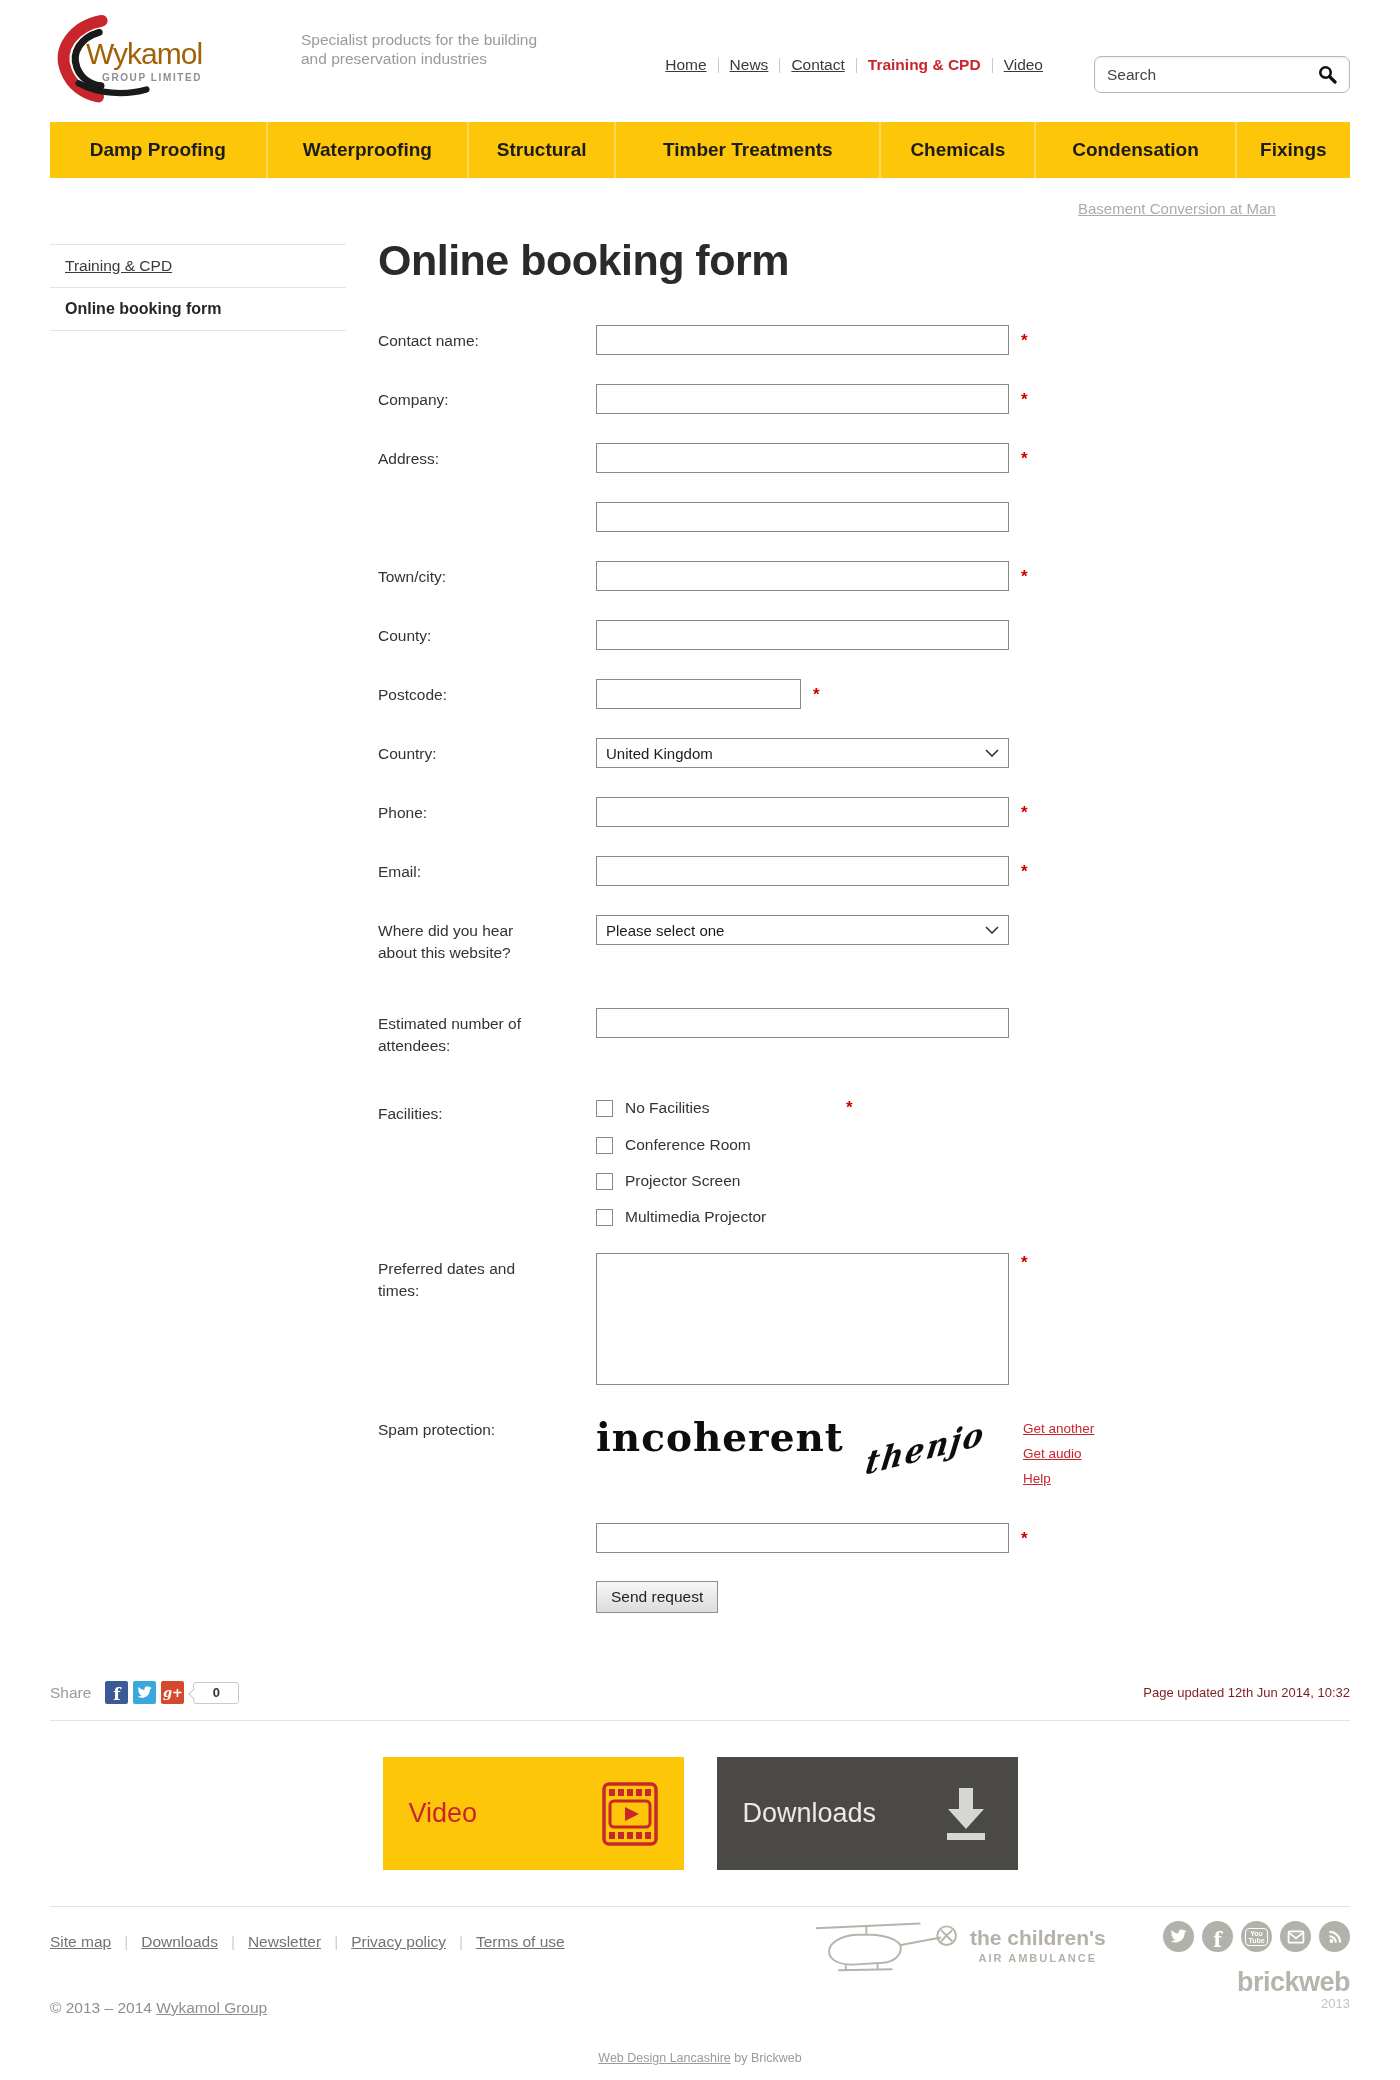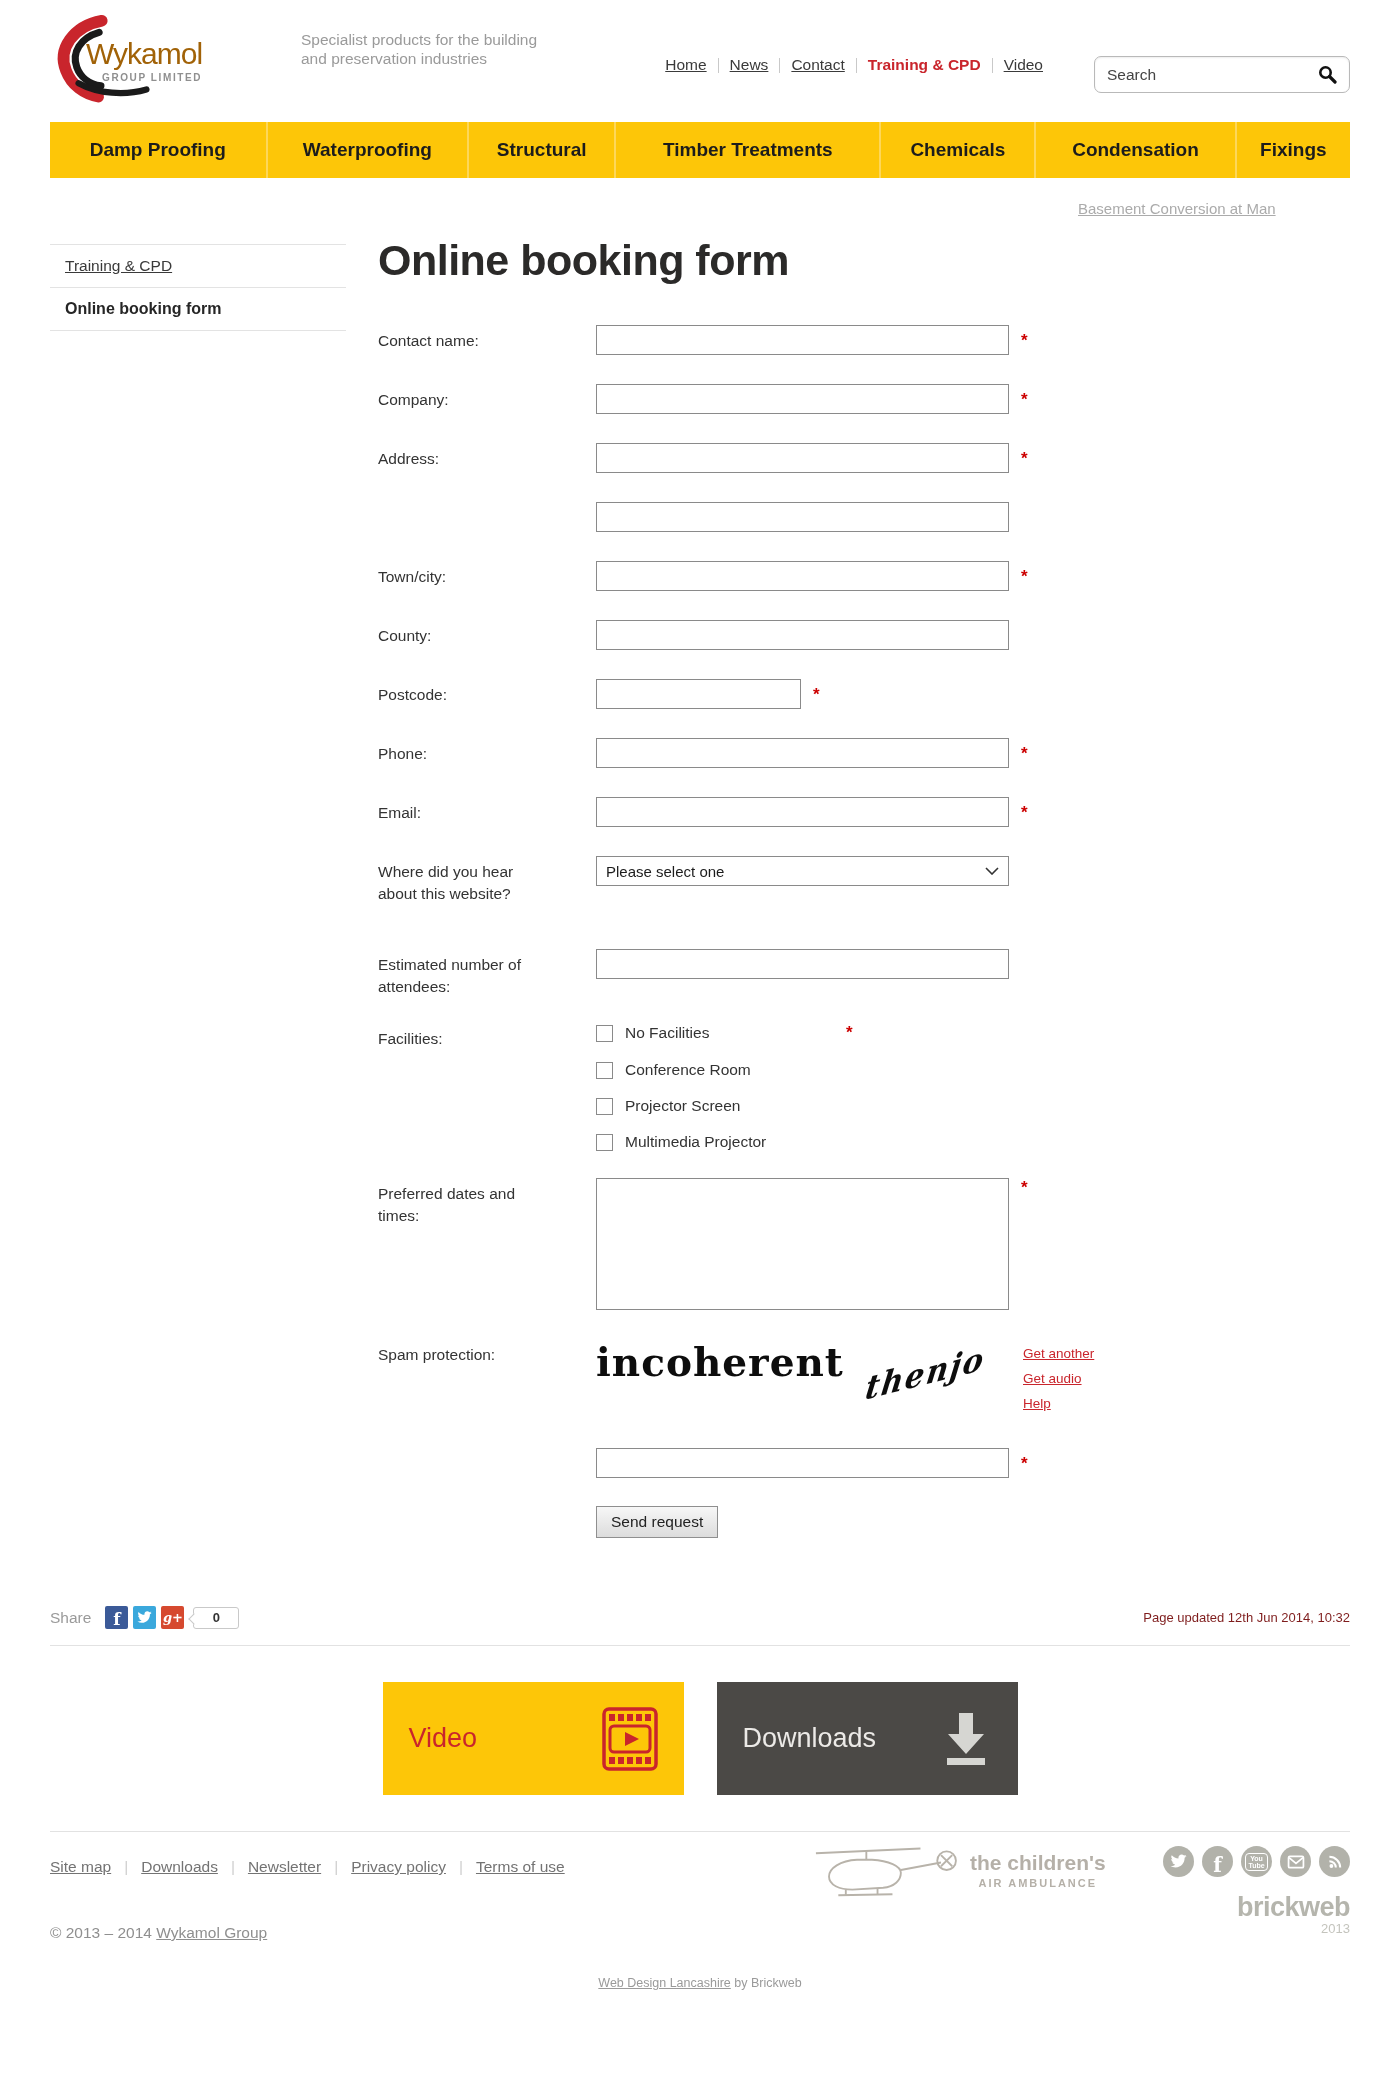--- a/index.html
+++ b/index.html
@@ -56,21 +56,21 @@
   .form-row { display:flex; align-items:flex-start; margin-bottom:29px; }
   .form-label { width:218px; padding-right:58px; font-size:15.5px; color:#333; padding-top:5px; line-height:22px; flex:none; }
   .form-field { width:413px; flex:none; }
   input.text { width:100%; height:30px; border:1px solid #8a8a8a; background:#fff; font-size:15px; padding:0 6px; outline:none; }
   input.text.short { width:205px; }
   .req { color:#cc0000; font-weight:bold; font-size:17px; margin-left:12px; padding-top:6px; }
   .selectbox { width:100%; height:30px; border:1px solid #8a8a8a; display:flex; align-items:center;
     padding:0 9px; font-size:15px; color:#1c1c1c; background:#fff; cursor:pointer; }
   .selectbox .chev { margin-left:auto; display:flex; }
   .row-gap-lg { margin-bottom:44px; }
-  .row-gap-md { margin-bottom:25px; }
+  .row-gap-md { margin-bottom:41px; }
   .checkbox-row { display:flex; align-items:center; margin-bottom:18px; }
   .checkbox { width:17px; height:17px; border:1px solid #8a8a8a; background:#fff; margin-right:12px; flex:none; cursor:pointer; }
   .checkbox-label { font-size:15.5px; color:#333; }
   .fac-first { width:250px; display:flex; align-items:center; }
   .facilities-block { margin-bottom:27px; }
   textarea.box { width:413px; height:132px; border:1px solid #8a8a8a; resize:none; outline:none; font-size:15px; padding:4px 6px; font-family:"Liberation Sans",sans-serif; }
   .row-textarea { margin-bottom:25px; }
 
   .captcha-visual { width:413px; display:flex; align-items:flex-start; }
   .captcha-w1 { font-family:"DejaVu Serif", serif; font-weight:bold; font-size:39px; color:#0d0d0d; letter-spacing:1px; }
@@ -229,20 +229,33 @@
           <div class="form-label">County:</div>
           <div class="form-field"><input class="text" type="text" style=""></div>
         </div>
 
         <div class="form-row">
           <div class="form-label">Postcode:</div>
           <div class="form-field"><input class="text short" type="text" style=""></div>
           <span class="req" style="margin-left:-196px;">*</span>
         </div>
 
+        <div class="form-row">
+          <div class="form-label">Country:</div>
+          <div class="form-field">
+            <div class="selectbox">
+              <span>United Kingdom</span>
+              <span class="chev">
+                <svg width="14" height="8" viewBox="0 0 14 8">
+                    <polyline points="1,1 7,7 13,1" stroke="#333" stroke-width="1.6" fill="none"></polyline>
+                  </svg>
+              </span>
+            </div>
+          </div>
+        </div>
 
         <div class="form-row">
           <div class="form-label">Phone:</div>
           <div class="form-field"><input class="text" type="text" style=""></div>
           <span class="req">*</span>
         </div>
 
         <div class="form-row">
           <div class="form-label">Email:</div>
           <div class="form-field"><input class="text" type="text" style=""></div>

